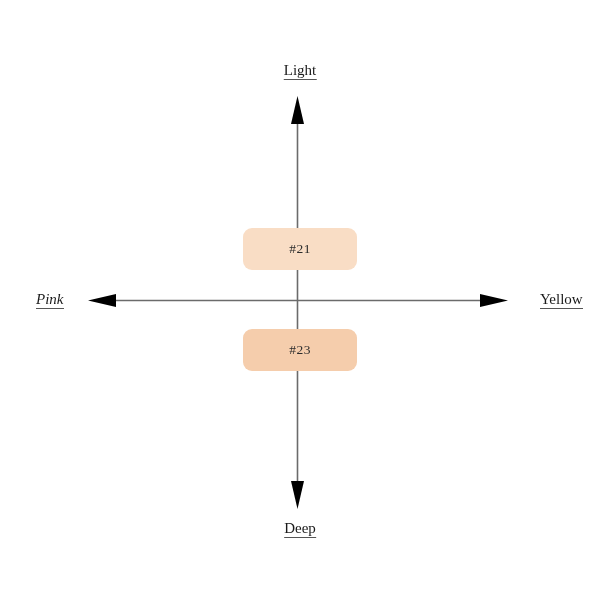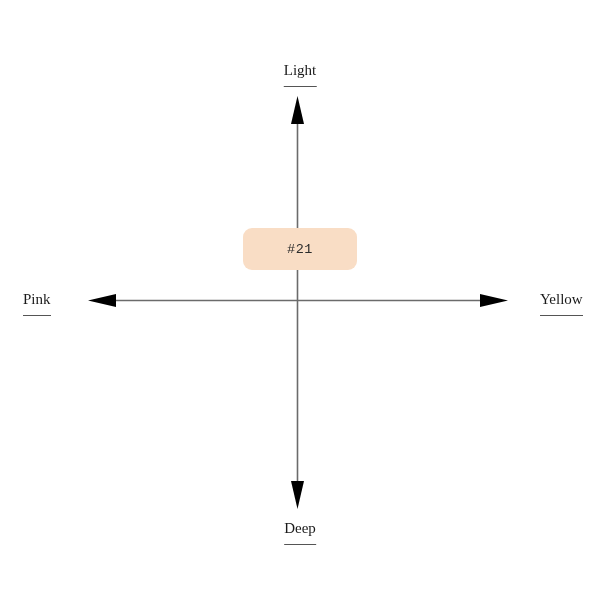--- a/index.html
+++ b/index.html
@@ -31,57 +31,58 @@
   }
 
   
   .pole-label {
     position: absolute;
     font-family: "Liberation Serif", "DejaVu Serif", serif;
     font-size: 15px;
     color: #1a1a1a;
     line-height: 1;
     white-space: nowrap;
-    padding-bottom: 8px;
+    padding-bottom: 1px;
     border-bottom: 1.4px solid #555555;
   }
   .pole-top {
     left: 50%;
     top: 63px;
     transform: translateX(-50%);
   }
   .pole-bottom {
     left: 50%;
     top: 521px;
     transform: translateX(-50%);
     text-align: center;
   }
   .pole-left {
-    left: 23px;
+    left: 36px;
     top: 292px;
+    font-style: italic;
   }
   .pole-right {
     left: 540px;
     top: 292px;
   }
 
   
   .swatch {
     position: absolute;
     left: 50%;
     transform: translateX(-50%);
     width: 114px;
     height: 42px;
     border-radius: 9px;
     display: flex;
     align-items: center;
     justify-content: center;
   }
   .swatch-label {
-    font-family: Liberation Mono, monospace;
+    font-family: Liberation Serif, serif;
     font-size: 13.5px;
     color: #2b2b2b;
     letter-spacing: 0.5px;
   }
   #swatch-0 { top: 228px; }
   #swatch-1 { top: 329px; }
 </style>
 </head>
 <body>
 
@@ -109,14 +110,17 @@
   <div class="pole-label pole-bottom">Deep</div>
 
   <div class="pole-label pole-left">Pink</div>
 
   <div class="pole-label pole-right">Yellow</div>
 
   <div class="swatch" id="swatch-0" style="background-color: rgb(249, 221, 197);">
     <span class="swatch-label">#21</span>
   </div>
 
+  <div class="swatch" id="swatch-1" style="background-color: rgb(245, 205, 172);">
+    <span class="swatch-label">#23</span>
+  </div>
 
 </div>
 
 </body></html>

